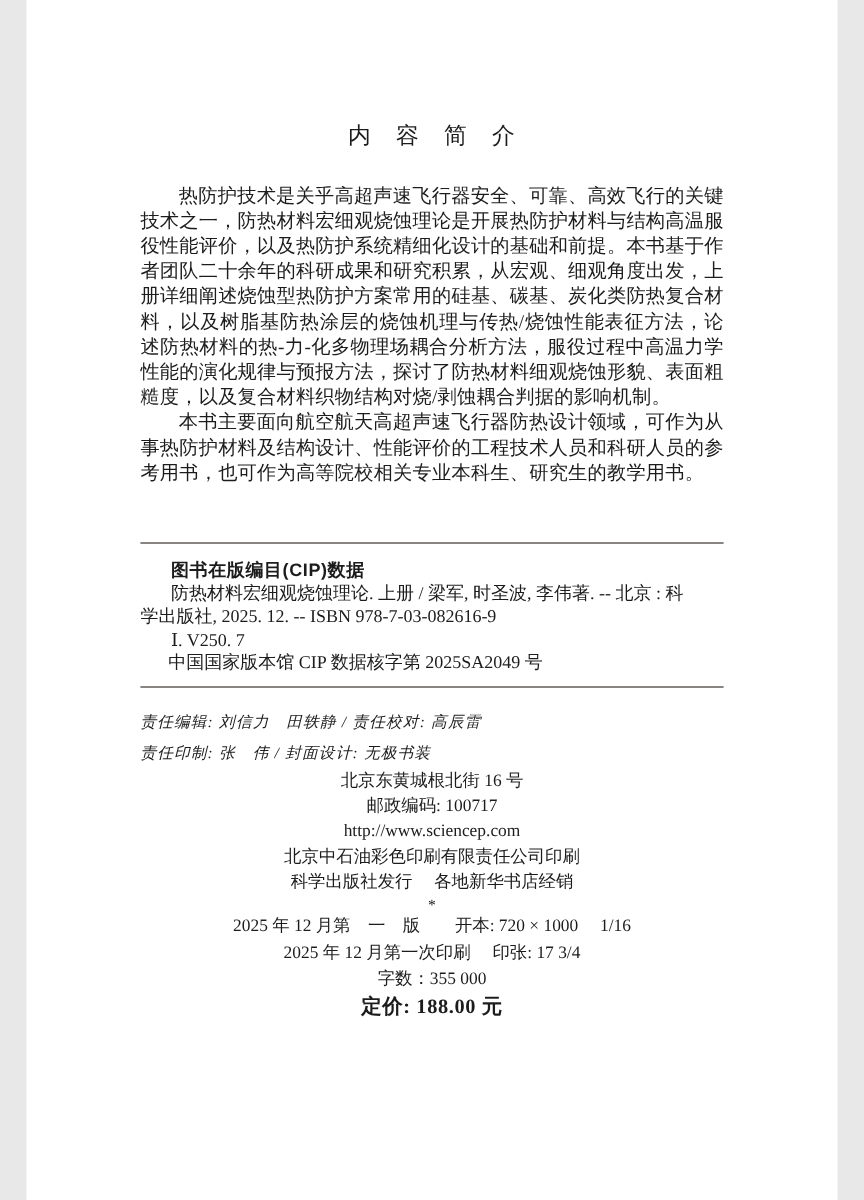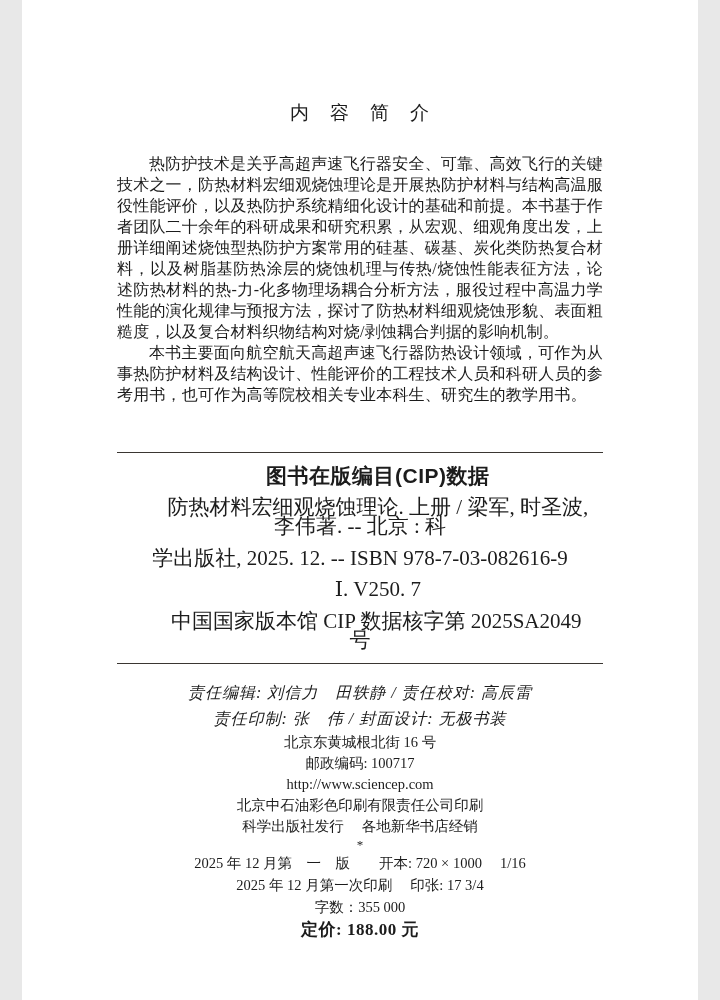--- a/index.html
+++ b/index.html
@@ -38,35 +38,35 @@
   
   .rule {
     border: none;
     border-top: 1.5px solid #3a3632;
     margin: 0;
   }
   .rule-top { margin-top: 47px; }
   .rule-bottom { margin-top: 8px; }
   
   .cip { margin-top: 13px; }
-  .cip p { margin: 12px; font-size: 21px; line-height: 19.5px; text-align: center; }
+  .cip p { margin: 0; font-size: 15px; line-height: 19.5px; }
   .cip-header {
     font-family: "Liberation Sans", "DejaVu Sans", sans-serif;
     font-weight: bold;
     text-indent: 1.7em;
     letter-spacing: 0.5px;
   }
   .cip-indent { text-indent: 1.7em; }
   .cip-indent-sm { text-indent: 1.55em; }
   
   .credits {
     margin-top: 16px;
-    text-align: center;
+    text-align: left;
     font-style: italic;
-    font-size: 16px;
+    font-size: 13px;
     line-height: 26px;
     letter-spacing: 1px;
   }
   
   .pub { text-align: center; }
   .logo-line { margin-top: 32px; line-height: 26px; }
   .logo-text {
     font-size: 20px;
     font-weight: bold;
     font-style: italic;

